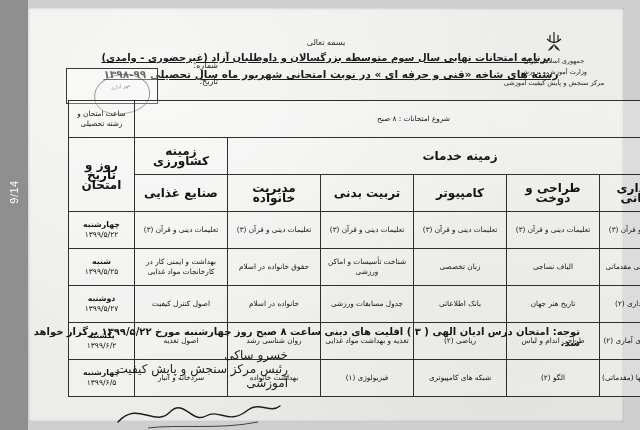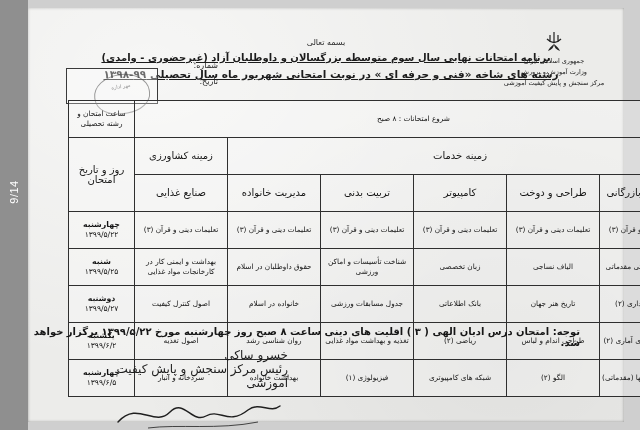--- a/index.html
+++ b/index.html
@@ -175,22 +175,22 @@
     border: 1px solid #2f2f2f;
     text-align: center;
     vertical-align: middle;
     color: #141414;
     font-size: 7.3px;
     line-height: 10px;
     padding: 3px 1px;
     height: 30px;
   }
   table.exam th {
-    font-weight: normal;
-    font-size: 10px;
+    font-weight: bold;
+    font-size: 12px;
   }
   .hdr-row-top td, .hdr-row-top th { height: 16px; }
   .cell-sub { font-size: 6.6px; display: block; }
   .col-date { width: 66px; }
   .date-cell { font-size: 7.6px; text-align: center; }
   .day-cell { font-size: 7.8px; font-weight: bold; }
 
   
   .note {
     position: absolute;
@@ -296,21 +296,21 @@
               <span class="day-cell">چهارشنبه</span>
               <span class="date-cell cell-sub">۱۳۹۹/۵/۲۲</span>
             </td>
           </tr>
 
           <tr>
             <td>حسابداری صنعتی مقدماتی</td>
             <td>الیاف نساجی</td>
             <td>زبان تخصصی</td>
             <td>شناخت تأسیسات و اماکن ورزشی</td>
-            <td>حقوق داوطلبان در اسلام</td>
+            <td>حقوق خانواده در اسلام</td>
             <td>بهداشت و ایمنی کار در کارخانجات مواد غذایی</td>
             <td>
               <span class="day-cell">شنبه</span>
               <span class="date-cell cell-sub">۱۳۹۹/۵/۲۵</span>
             </td>
           </tr>
 
           <tr>
             <td>اصول حسابداری (۲)</td>
             <td>تاریخ هنر جهان</td>

